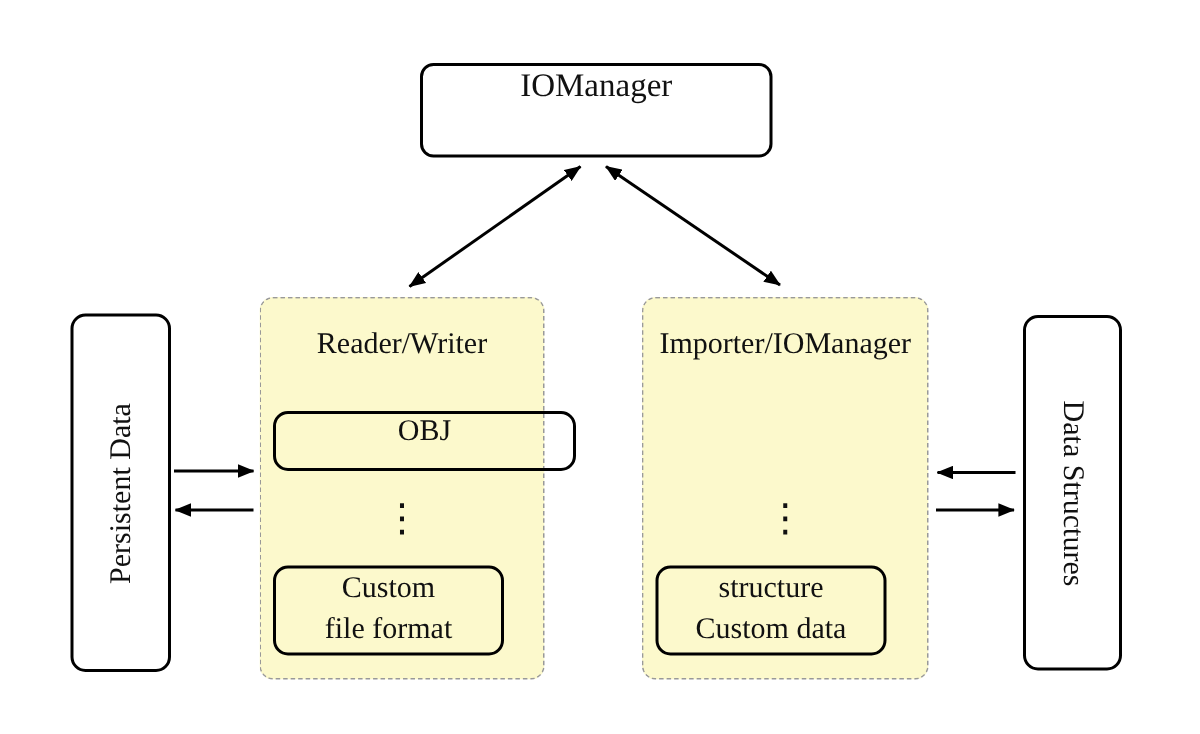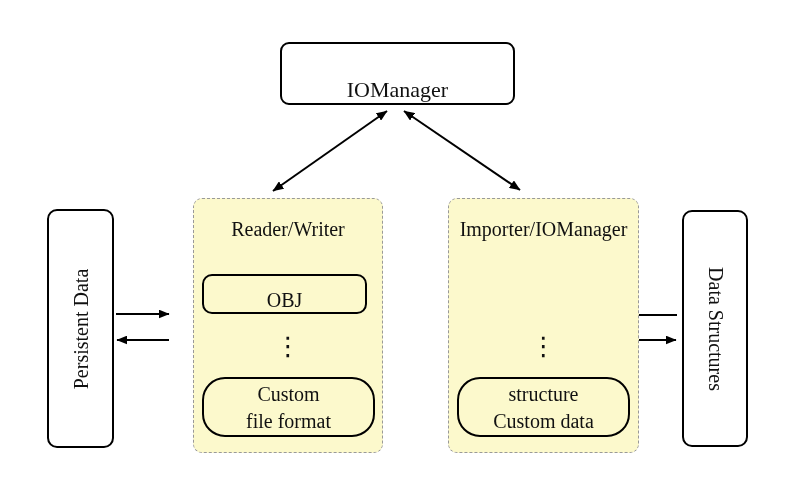--- a/index.html
+++ b/index.html
@@ -20,39 +20,38 @@
   }
   #arrow-layer line { stroke: var(--arrow, #000); stroke-width: 2; }
   #arrow-layer marker path { fill: var(--arrow, #000); }
 
   .node {
     position: absolute;
     box-sizing: border-box;
     border: 2.5px solid var(--box-border, #000);
     border-radius: 10px;
     display: flex;
-    align-items: flex-end;
+    align-items: flex-start;
     justify-content: center;
     text-align: center;
   }
   .io-node {
     background: var(--box-fill, #fff);
     border-radius: 9px;
     font-size: 22px;
   }
   .inner-node { background: transparent; font-size: 20px; }
   .lines { line-height: 1.35; }
 
   .group {
     position: absolute;
     box-sizing: border-box;
     background: var(--group-fill, #fcf9cc);
     border: 1.6px dashed var(--group-border, #999);
     border-radius: 9px;
-    margin-left: 20px;
   }
   .group-title {
     position: absolute;
     left: 0; right: 0;
     top: 18px;
     text-align: center;
     font-size: 20px;
     line-height: 1.25;
   }
   .dots {
@@ -79,22 +78,22 @@
     white-space: nowrap;
     font-size: 20px;
   }
   .vlabel.ccw { transform: translate(-50%, -50%) rotate(-90deg); }
   .vlabel.cw  { transform: translate(-50%, -50%) rotate(90deg); }
 
   
   #node-iomanager   { left: 280px; top: 42px;  width: 235px; height: 63px; }
   #group-rw         { left: 173px; top: 198px; width: 190px; height: 255px; }
   #group-ie         { left: 428px; top: 198px; width: 191px; height: 255px; }
-  .item-top         { left: 8px;  top: 75px;  width: 165px; height: 40px; }
-  .item-bottom      { left: 8px;  top: 178px; width: 173px; height: 60px; border-radius: 23px; }
+  .item-top         { left: 8px;  top: 75px;  width: 202px; height: 40px; }
+  .item-bottom      { left: 8px;  top: 178px; width: 154px; height: 60px; }
   #panel-left       { left: 47px;  top: 209px; width: 67px; height: 239px; }
   #panel-right      { left: 682px; top: 210px; width: 66px; height: 237px; }
 </style>
 </head>
 <body>
 
 <div id="canvas">
 
   <svg id="arrow-layer" viewBox="0 0 800 489" xmlns="http://www.w3.org/2000/svg">
     <defs>

